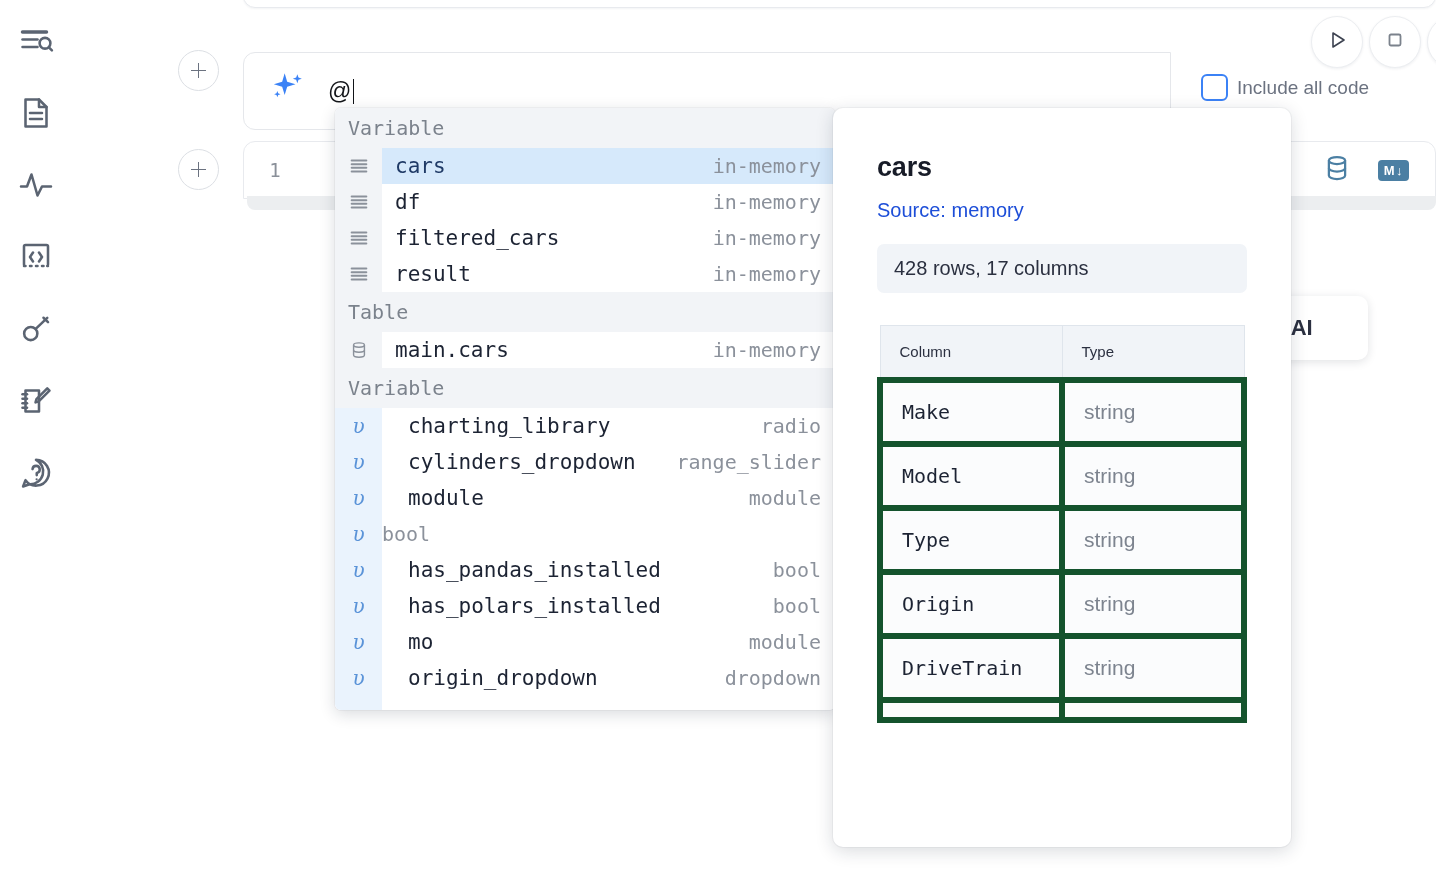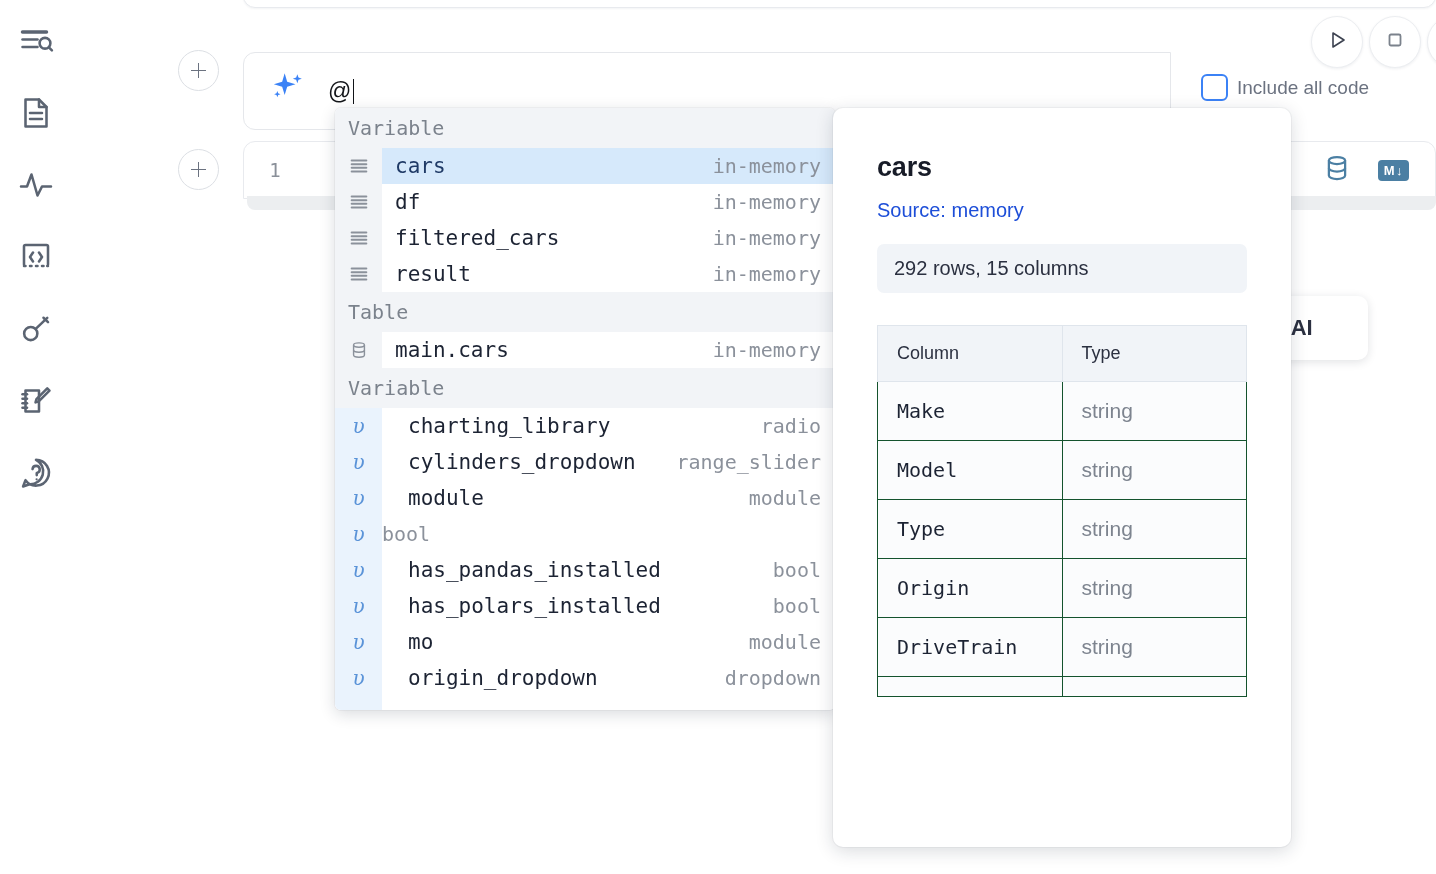--- a/index.html
+++ b/index.html
@@ -184,24 +184,24 @@
   .d-source { font-size: 20px; color: #1d4ed8; margin-bottom: 22px; }
   .d-stats {
     background: #f1f4f8; border-radius: 7px;
     padding: 13px 17px; font-size: 20px; color: #2b3040;
     margin-bottom: 32px;
   }
   .d-table { width: 100%; border-collapse: collapse; table-layout: fixed; }
   .d-table th {
     background: #f1f4f8; border: 1px solid #dfe5ec;
     text-align: left; padding: 17px 19px;
-    font-size: 18px; font-weight: normal; color: #2b3040;
+    font-size: 15px; font-weight: normal; color: #2b3040;
   }
   .d-table td {
-    border: 1px solid #14532d; padding: 17px 19px;
+    border: 6px solid #14532d; padding: 17px 19px;
     font-size: 21px; background: #fbfcfd;
   }
   .d-table td.col-name {
     font-family: "DejaVu Sans Mono", monospace; color: #1c2333; font-size: 20px;
   }
   .d-table td.col-type { color: #7d848f; }
   .d-table tr.stub td { height: 20px; padding: 0; }
 </style>
 </head>
 <body>
@@ -451,21 +451,21 @@
       <div class="ac-row ac-var">
         <span class="ac-icon">υ</span>
         <span class="ac-name"></span>
         <span class="ac-type"></span>
       </div>
     </div>
 
   <div class="details">
     <div class="d-title">cars</div>
     <div class="d-source">Source: memory</div>
-    <div class="d-stats">292 rows, 15 columns</div>
+    <div class="d-stats">428 rows, 17 columns</div>
     <table class="d-table">
       <thead>
         <tr>
           <th>Column</th>
           <th>Type</th>
         </tr>
       </thead>
       <tbody id="details-body">
           <tr>
             <td class="col-name">Make</td>

